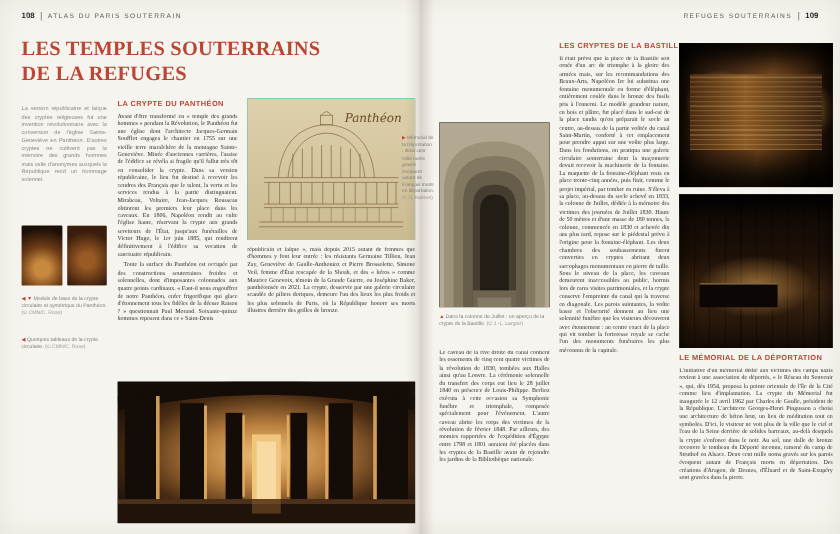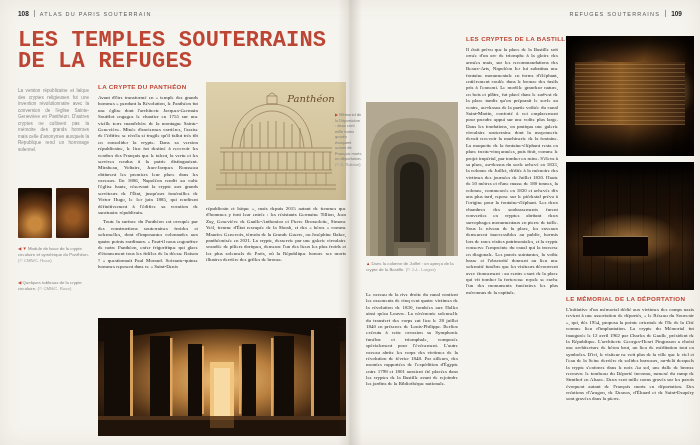--- a/index.html
+++ b/index.html
@@ -10,21 +10,21 @@
     font-family:"Liberation Serif",serif;color:#2a2a2a;
   }
   .abs{position:absolute;}
   .gutter{position:absolute;left:338px;top:0;width:24px;height:445px;
     background:linear-gradient(90deg,rgba(0,0,0,0) 0%,rgba(90,70,50,.10) 42%,rgba(60,45,30,.16) 52%,rgba(0,0,0,0) 100%);}
   .runhead{position:absolute;top:10px;display:flex;align-items:center;gap:5px;
     font-family:"Liberation Sans",sans-serif;font-size:5.5px;letter-spacing:1.2px;color:#5a5a5a;}
   .runhead .folio{font-weight:bold;color:#1e1e1e;font-size:6.5px;letter-spacing:0;}
   .runhead .rule{width:1px;height:7px;background:#9b9b9b;}
   .title{position:absolute;left:18px;top:30px;width:310px;
-    font-family:Liberation Mono, monospace;font-weight:700;font-size:22px;line-height:21px;
+    font-family:Liberation Serif, serif;font-weight:700;font-size:17px;line-height:21px;
     color:#bc4534;letter-spacing:.2px;}
   .intro{font-family:"Liberation Sans",sans-serif;font-size:4.6px;line-height:1.42;
     color:#8a8a8a;text-align:justify;}
   .rubric{margin:0;font-family:"Liberation Sans",sans-serif;font-weight:700;font-size:6.2px;
     line-height:1;letter-spacing:.35px;color:#bc4534;white-space:nowrap;}
   .body{font-size:5px;line-height:1.28;text-align:justify;overflow:hidden;}
   .body p{margin:0 0 3px 0;}
   .body p.indent{text-indent:5px;}
   .caption{font-family:"Liberation Sans",sans-serif;font-size:4.3px;line-height:1.38;color:#7f7f7f;}
   .caption .mk{color:#bc4534;}

